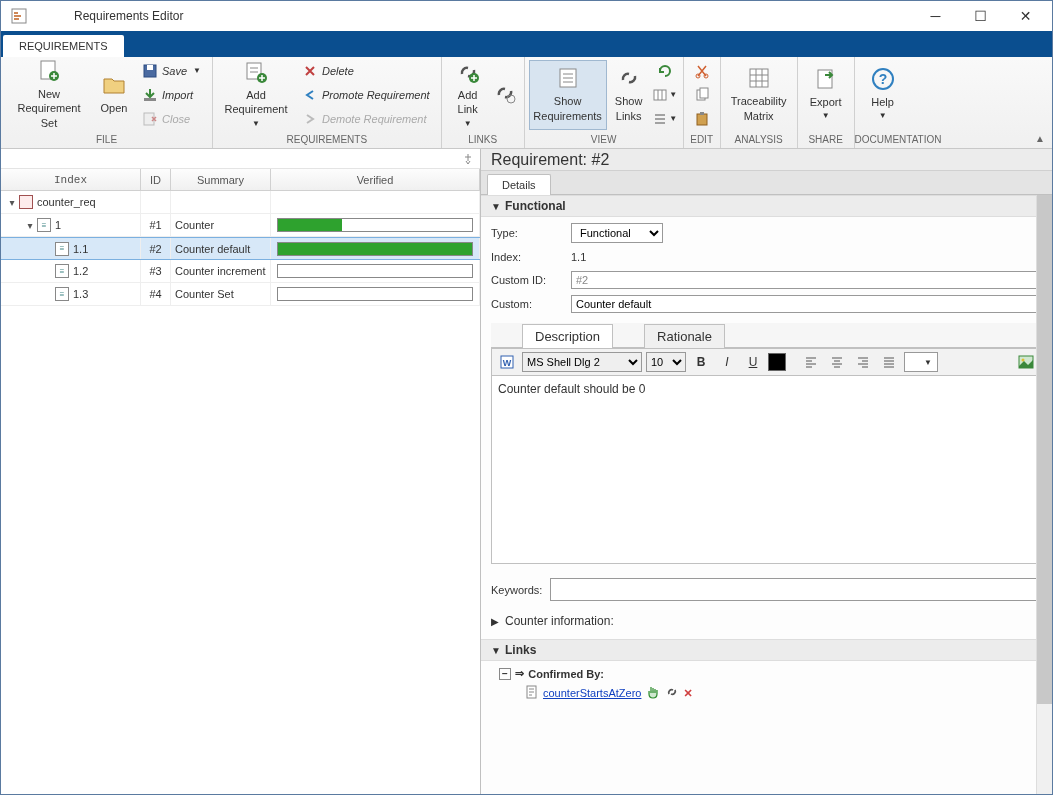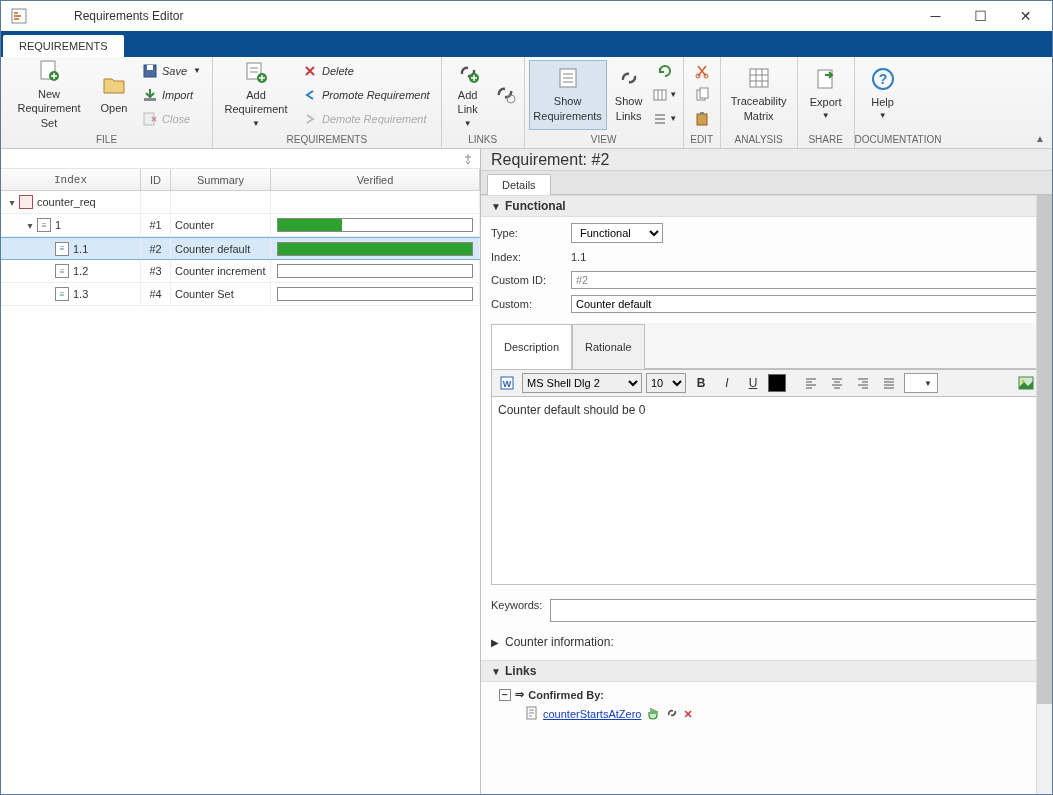--- a/index.html
+++ b/index.html
@@ -68,29 +68,29 @@
 .details-body { flex: 1; overflow-y: auto; background: #fdfdfd; padding: 0; }
 .section-hdr { background: #ececec; font-weight: bold; font-size: 12px; padding: 3px 10px; border-top: 1px solid #ddd; border-bottom: 1px solid #ddd; display: flex; align-items: center; }
 .section-hdr .tw { width: 14px; display: inline-block; font-size: 10px; }
 .props { padding: 6px 10px; display: grid; grid-template-columns: 74px 1fr; gap: 6px 6px; align-items: center; font-size: 11px; }
 .props select, .props input[type=text] { font-size: 11px; padding: 2px 4px; border: 1px solid #999; background: #fff; }
 .props .static { padding: 2px 0; }
 .type-select { width: 92px; }
 
 
 .desc-tabstrip { display: flex; background: #f6f6f6; border-bottom: 1px solid #c0c0c0; margin: 4px 10px 0 10px; }
-.desc-tab { padding: 16px 12px; font-size: 11px; border: 1px solid #c0c0c0; background: #f0f0f0; border-bottom: none; position: relative; top: 1px; }
+.desc-tab { padding: 4px 12px; font-size: 13px; border: 1px solid #c0c0c0; background: #f0f0f0; border-bottom: none; position: relative; top: 1px; margin-left: 31px; }
 .desc-tab.active { background: #fff; }
 .editor-toolbar { margin: 0 10px; background: #f2f2f2; border: 1px solid #c0c0c0; border-bottom: 1px solid #c0c0c0; padding: 3px 4px; display: flex; align-items: center; gap: 4px; }
 .editor-toolbar select { font-size: 11px; height: 20px; border: 1px solid #999; }
 .ed-btn { width: 22px; height: 20px; display: flex; align-items: center; justify-content: center; font-size: 12px; border: 1px solid transparent; }
 .color-sw { width: 18px; height: 18px; background: #000; border: 1px solid #666; }
 .editor-area { margin: 0 10px 8px 10px; border: 1px solid #c0c0c0; border-top: none; height: 188px; padding: 6px; background: #fff; font-size: 12px; }
 
-.keywords-row { display: flex; align-items: flex-start; padding: 6px 10px 10px 10px; gap: 8px; font-size: 11px; }
+.keywords-row { display: flex; align-items: center; padding: 6px 10px 10px 10px; gap: 8px; font-size: 11px; }
 .keywords-row input { flex: 1; padding: 3px; border: 1px solid #999; }
 
 .links-body { padding: 6px 14px; font-size: 11px; }
 .link-group { margin-left: 4px; }
 .link-group-hdr { font-weight: bold; display: flex; align-items: center; gap: 4px; }
 .link-item { margin-left: 26px; margin-top: 4px; display: flex; align-items: center; gap: 4px; }
 .link-item a { color: #1040c0; text-decoration: underline; }
 
 .right-scrollbar { position: absolute; right: 0; top: 46px; bottom: 0; width: 16px; background: #f0f0f0; border-left: 1px solid #ddd; }
 .right-scrollbar .thumb { background: #c8c8c8; width: 100%; height: 85%; }

